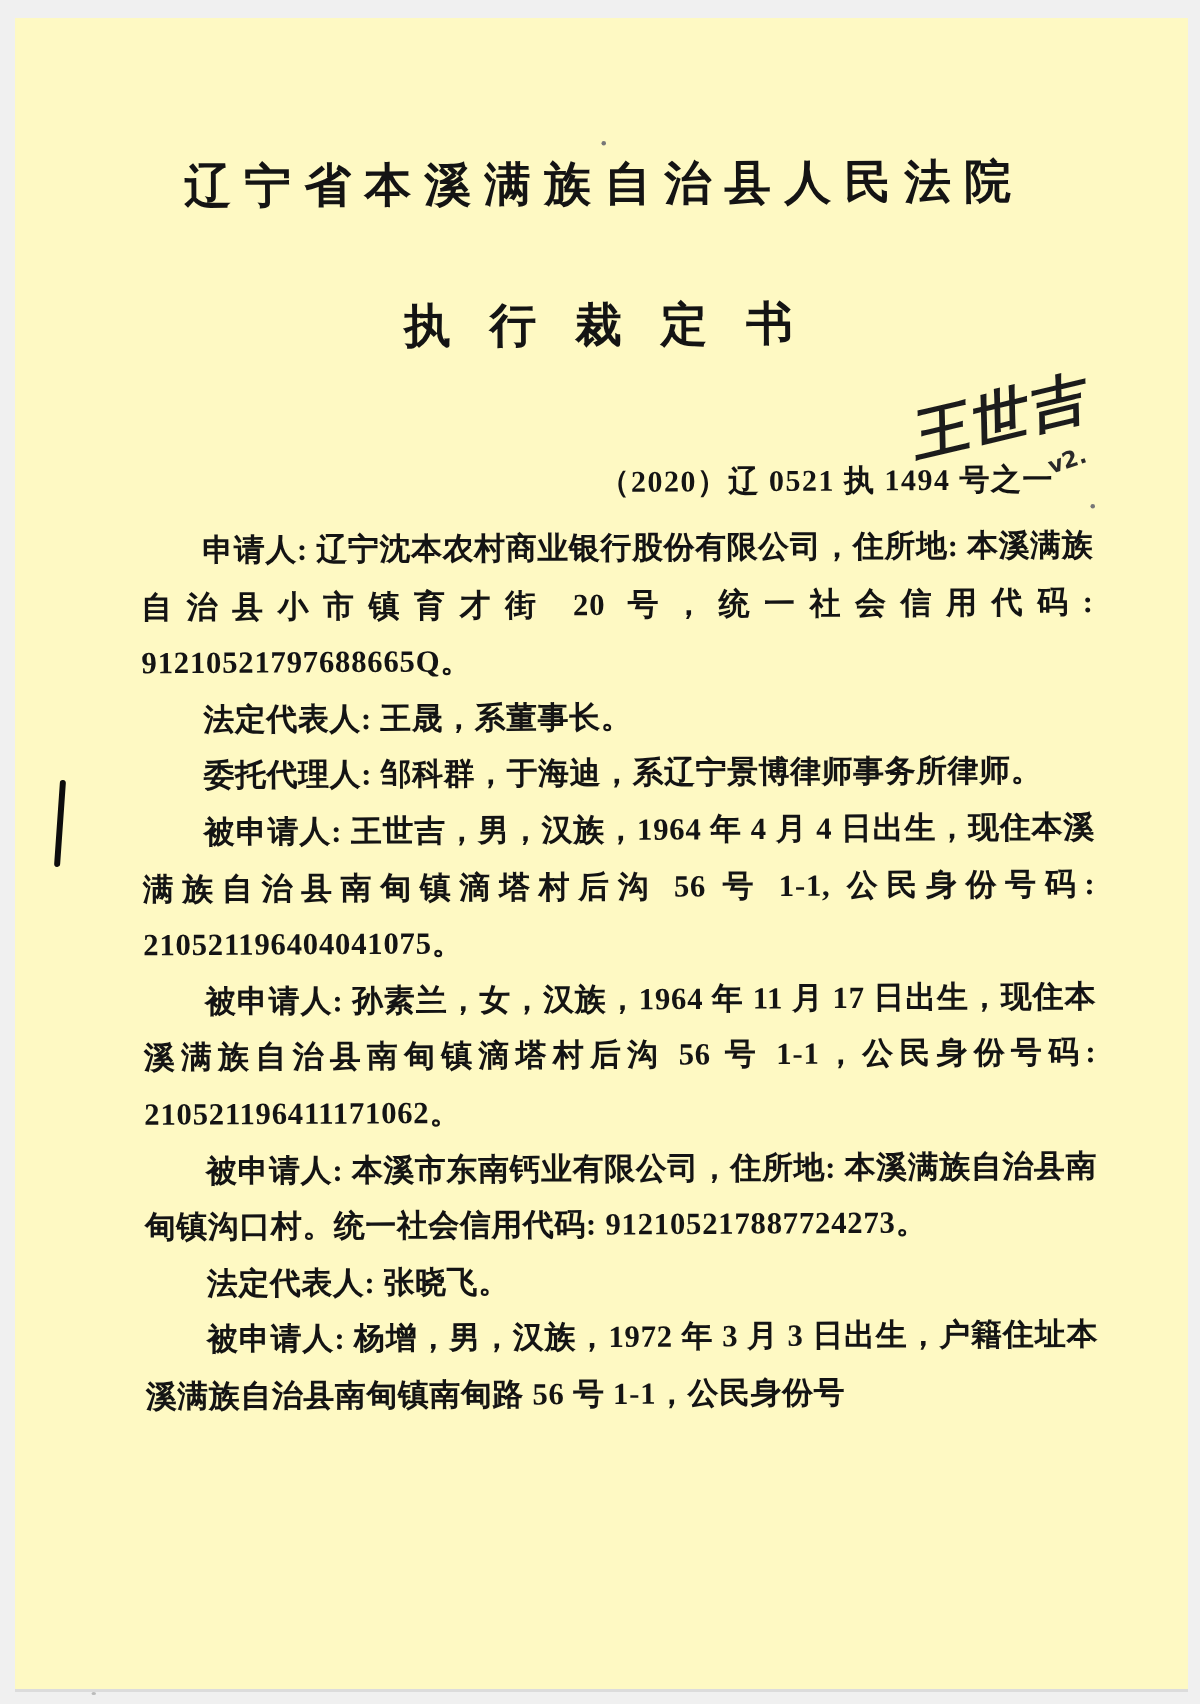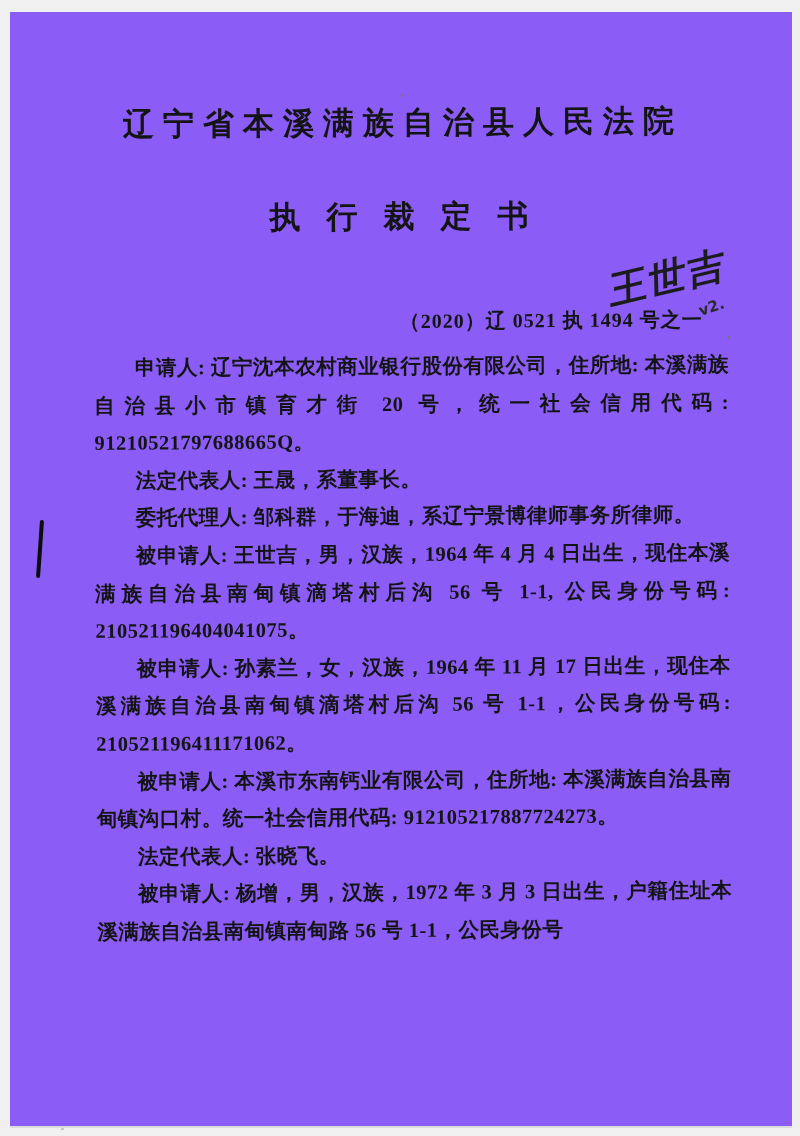--- a/index.html
+++ b/index.html
@@ -11,21 +11,21 @@
   }
   .scan-frame {
     position: relative;
     width: 800px; height: 1136px;
     background: #f0f0f0;
   }
   .paper {
     position: absolute;
     left: 10px; top: 12px;
     width: 782px; height: 1116px;
-    background: #8b5cf6;
+    background: #fef9c3;
     border-bottom: 2px solid #dcdcdc;
     overflow: hidden;
   }
   .content {
     position: relative;
     width: 100%; height: 100%;
     transform: rotate(-0.35deg);
     transform-origin: 50% 40%;
     color: #161616;
   }

